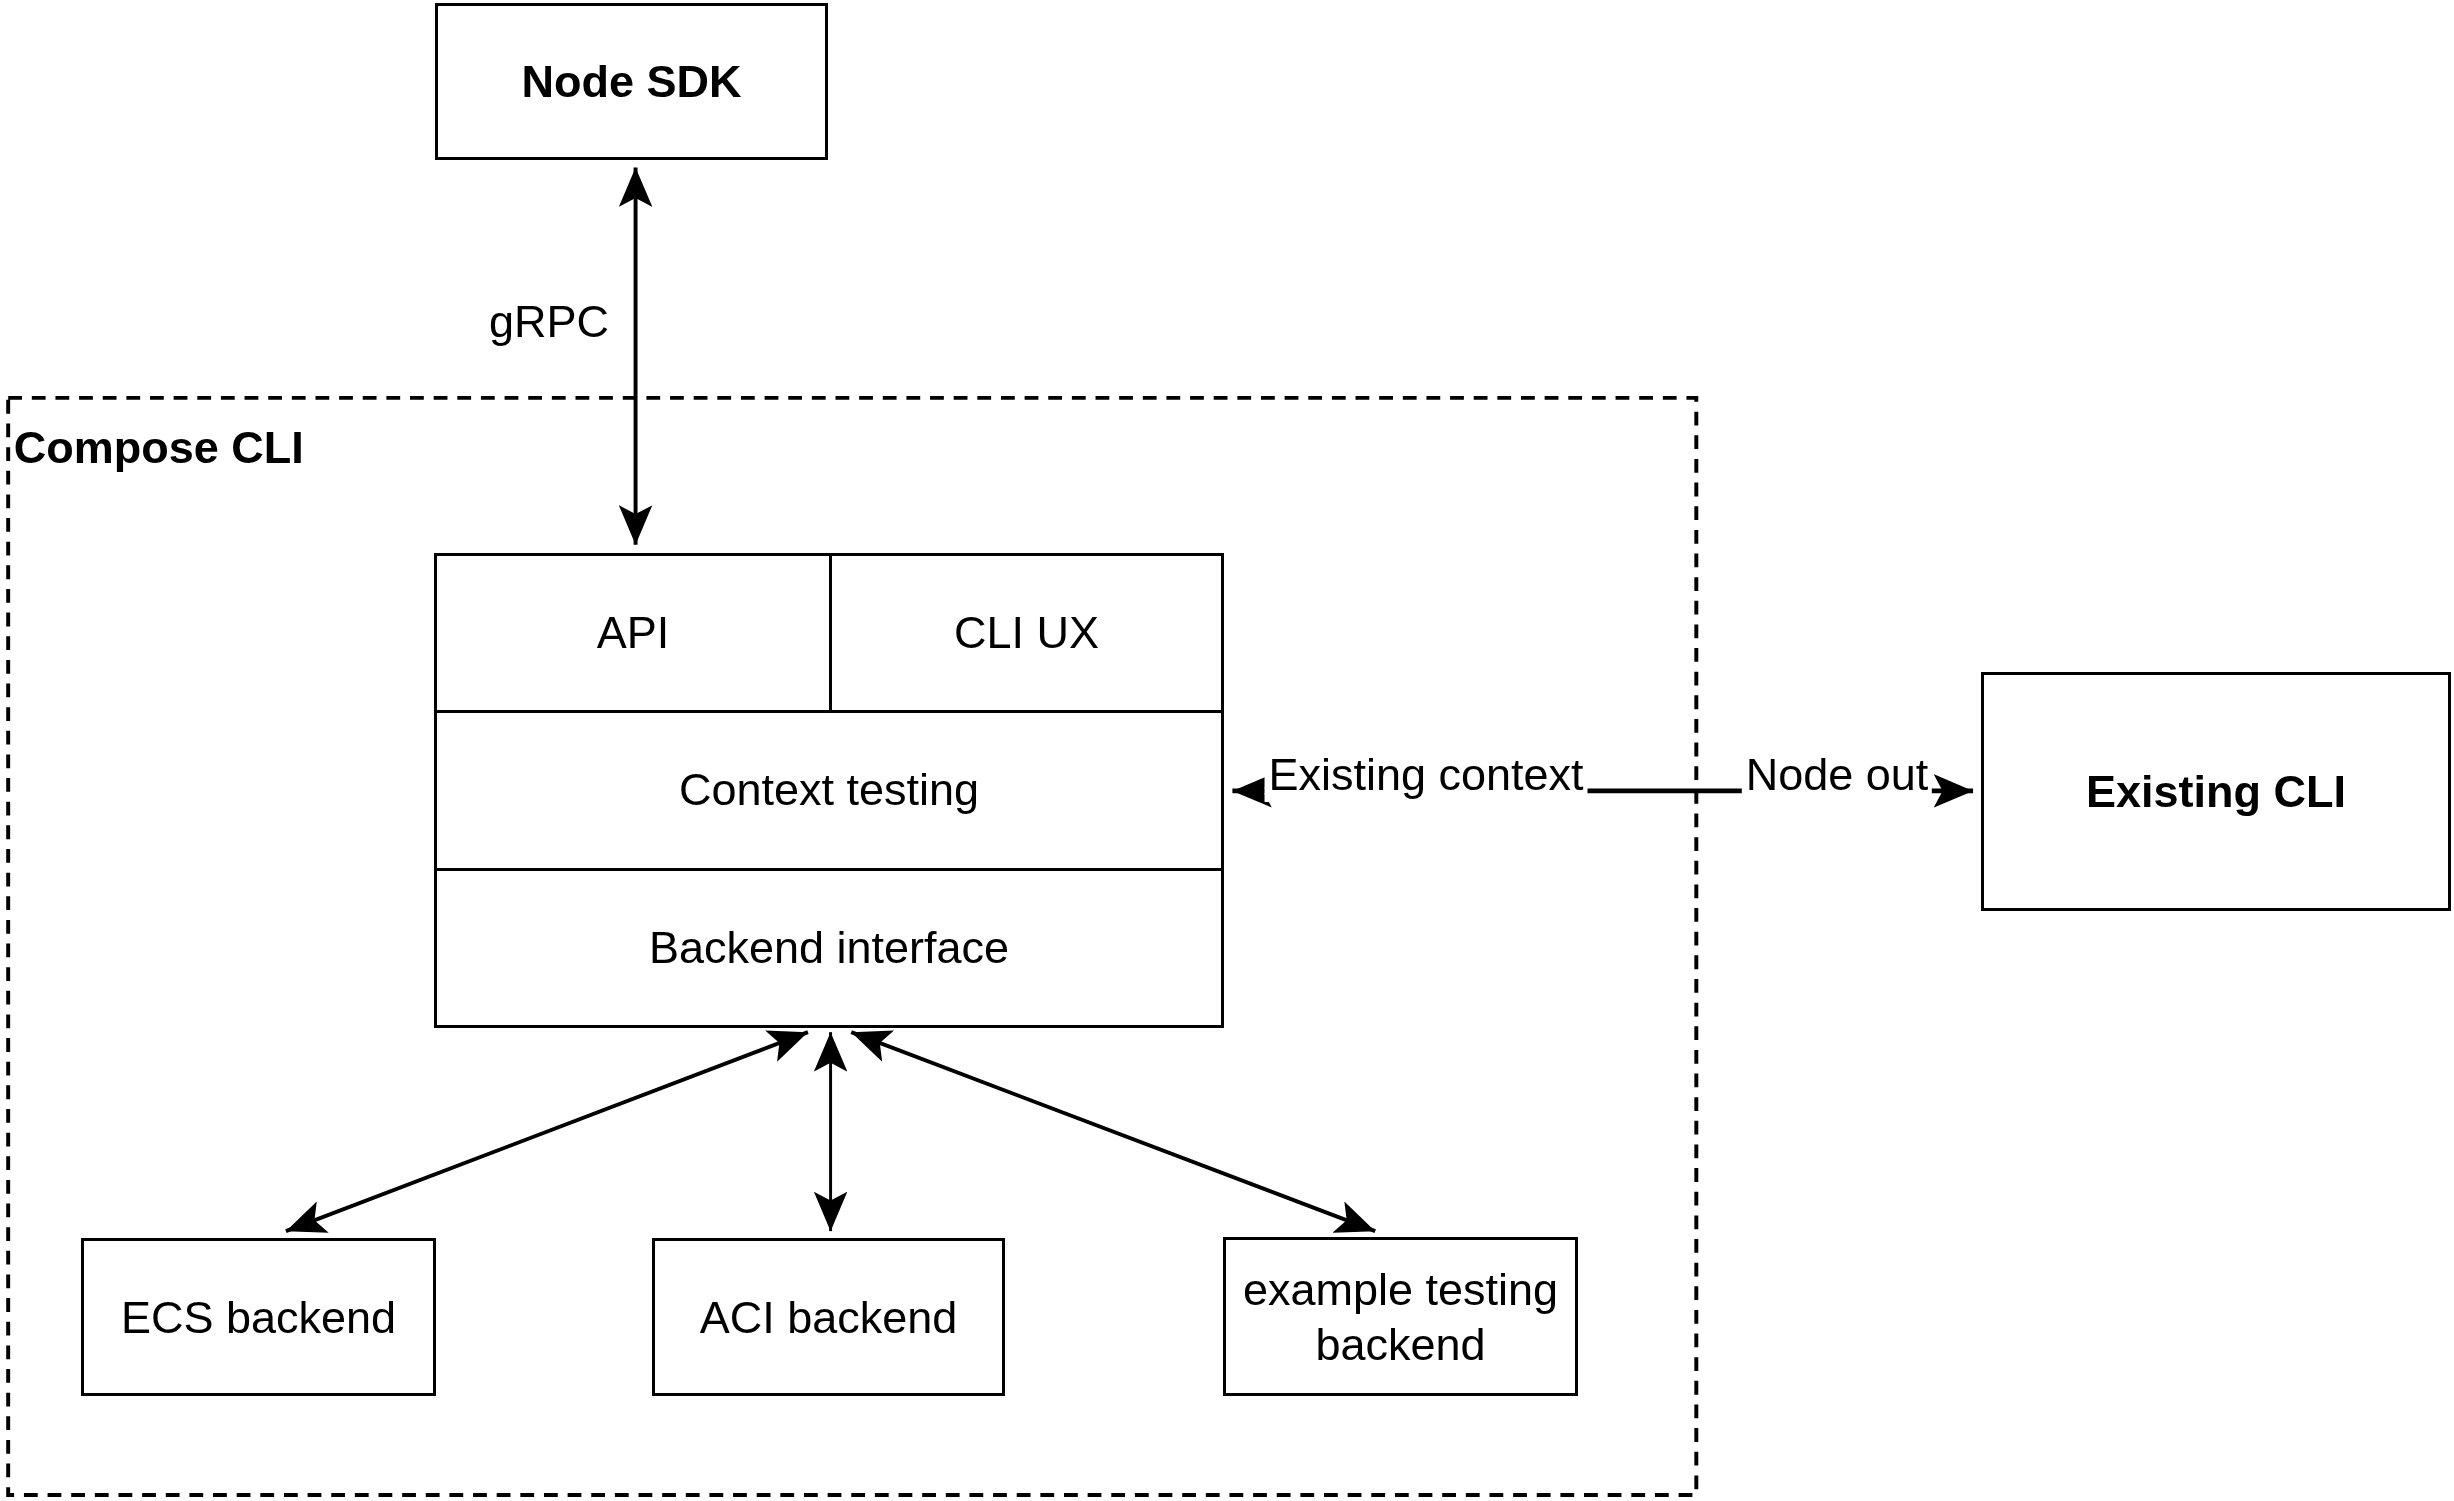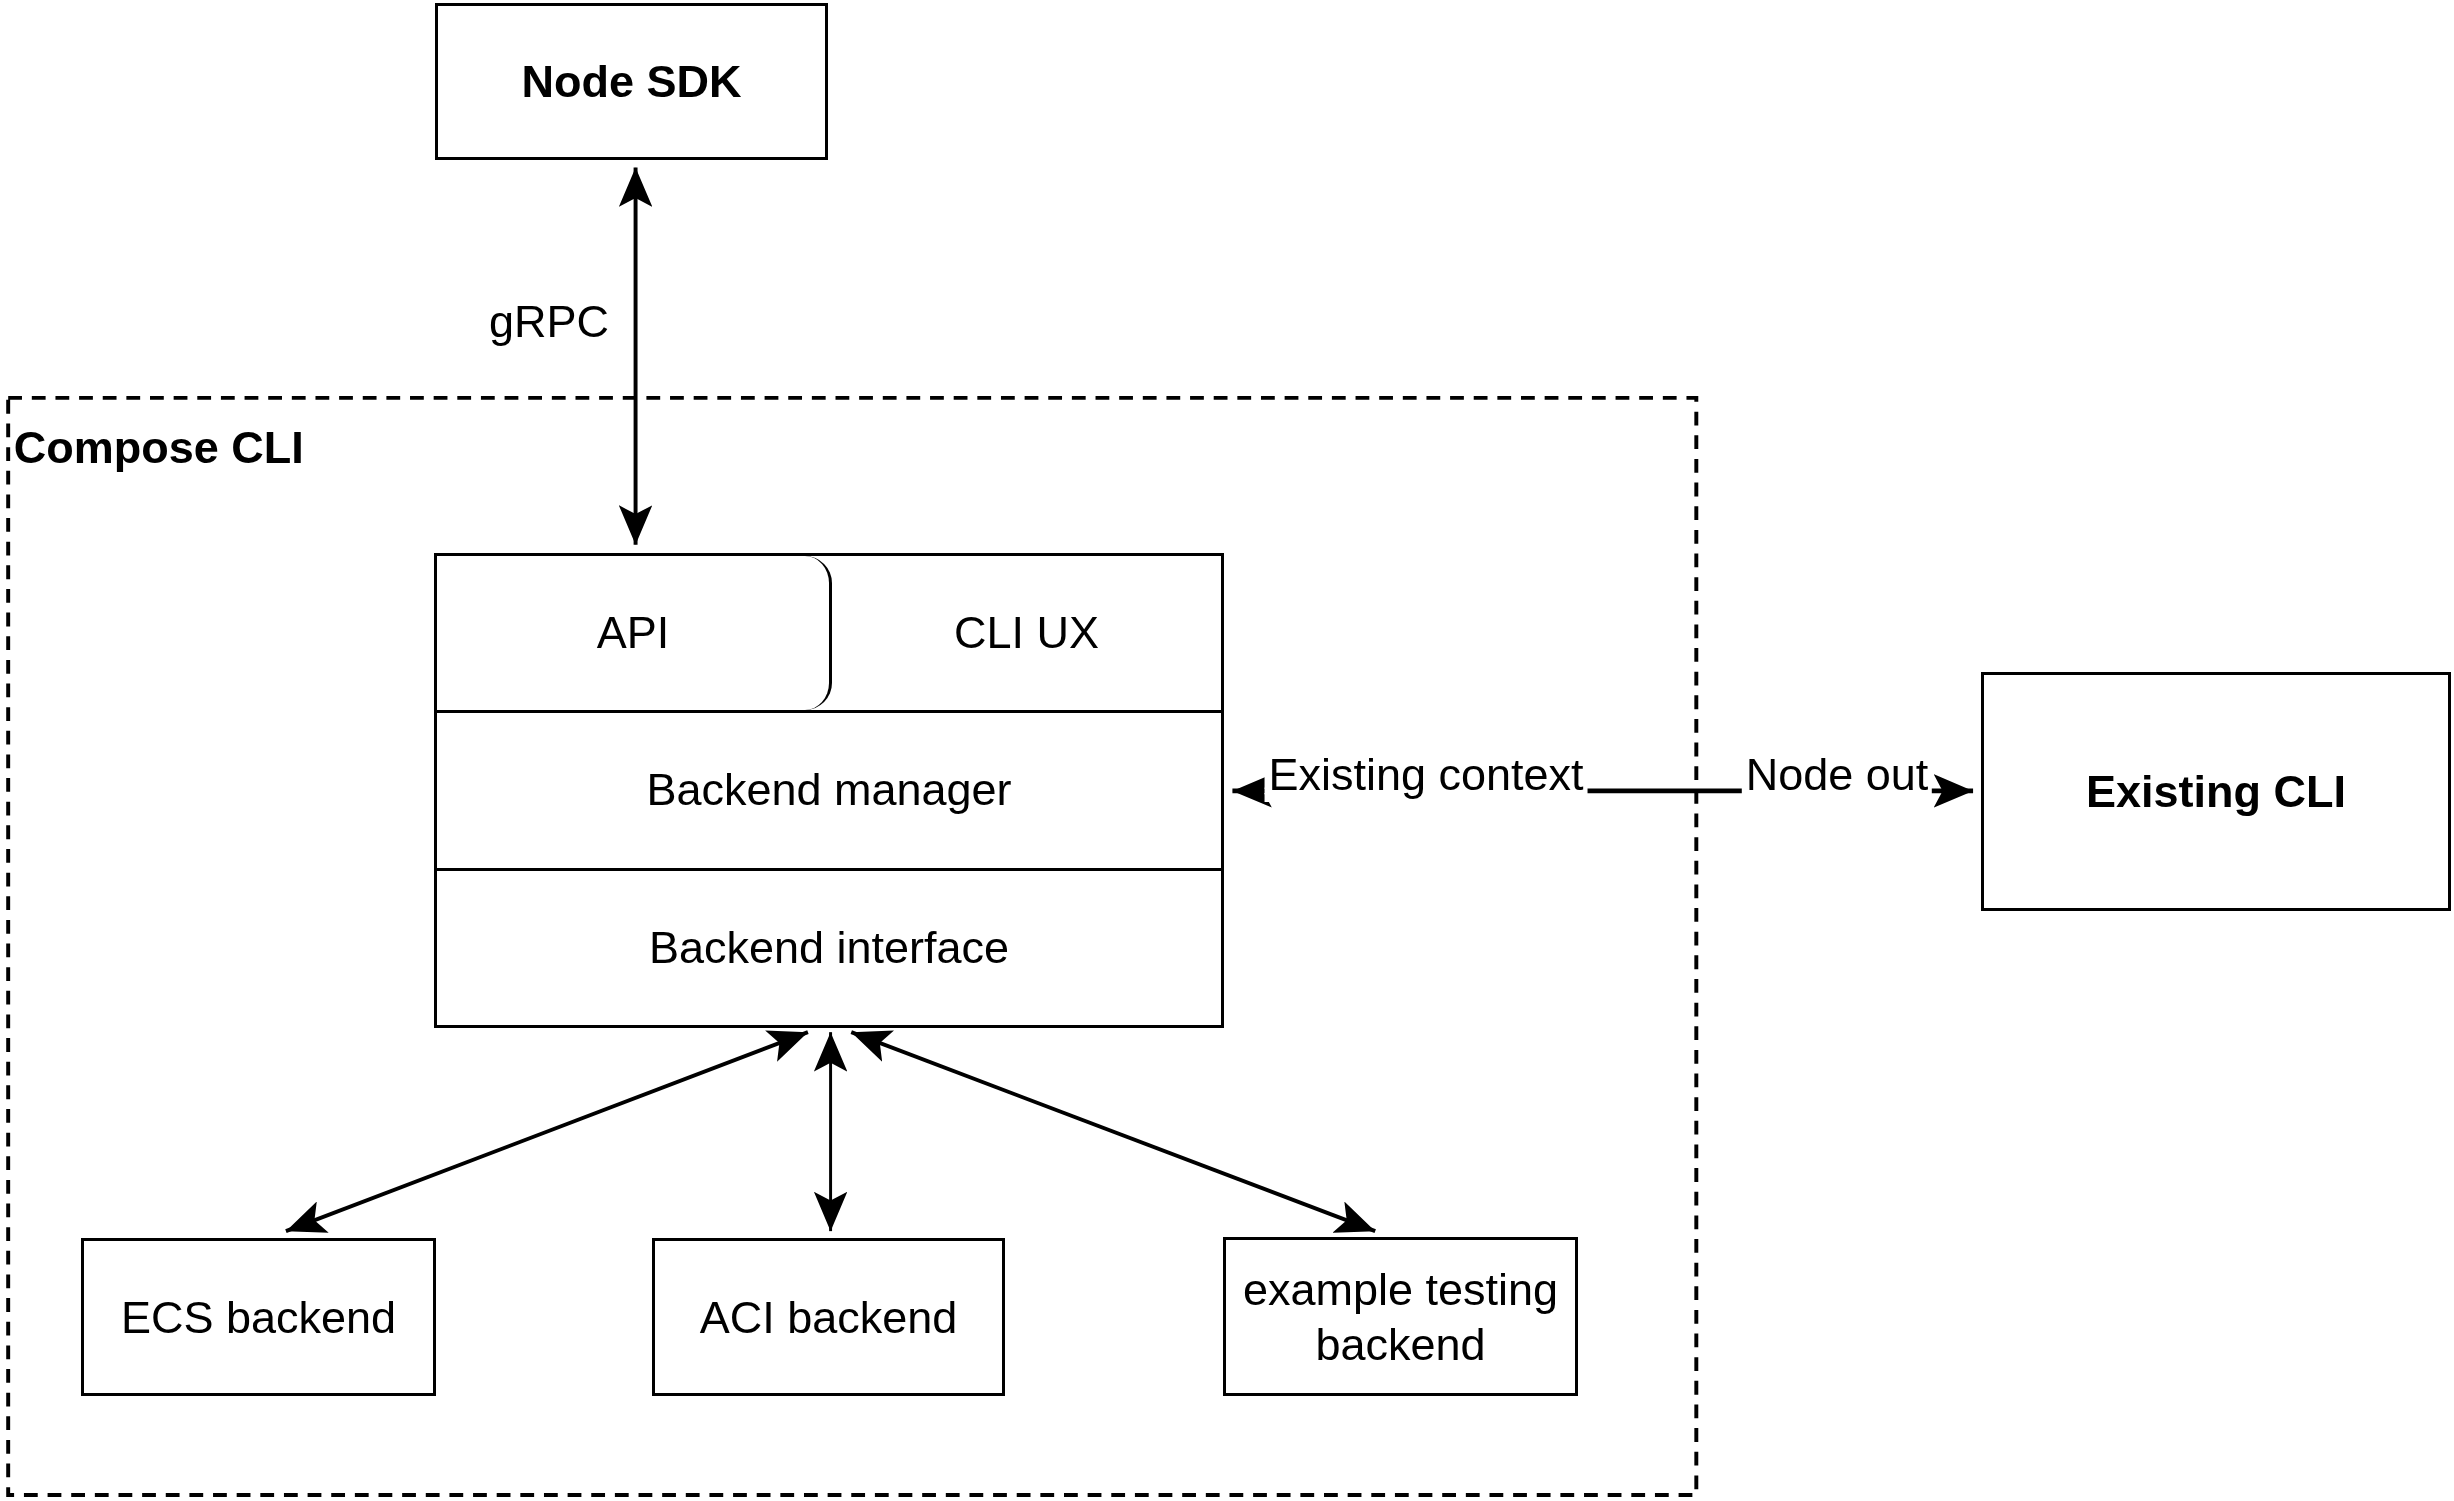--- a/index.html
+++ b/index.html
@@ -75,21 +75,20 @@
   }
   .compound-row + .compound-row {
     border-top: 3.9px solid #000000;
   }
   .compound-cell {
     display: flex;
     align-items: center;
     justify-content: center;
     font-size: 45px;
     text-align: center;
-    border-radius: 27px;
   }
   #cell-api {
     width: 395px;
     box-sizing: border-box;
     border-right: 3.9px solid #000000;
   }
   #cell-cli-ux {
     flex: 1 1 0;
   }
   .full-cell {
@@ -133,21 +132,21 @@
     <div class="compound-row">
       <div class="compound-cell" id="cell-api">
         <span>API</span>
       </div>
       <div class="compound-cell" id="cell-cli-ux">
         <span>CLI UX</span>
       </div>
     </div>
     <div class="compound-row">
       <div class="compound-cell full-cell">
-        <span>Backend manager</span>
+        <span>Context testing</span>
       </div>
     </div>
     <div class="compound-row">
       <div class="compound-cell full-cell">
         <span>Backend interface</span>
       </div>
     </div>
   </div>
 
   <div class="edge-label" style="left:1426px; top:707px;">Existing context</div>

